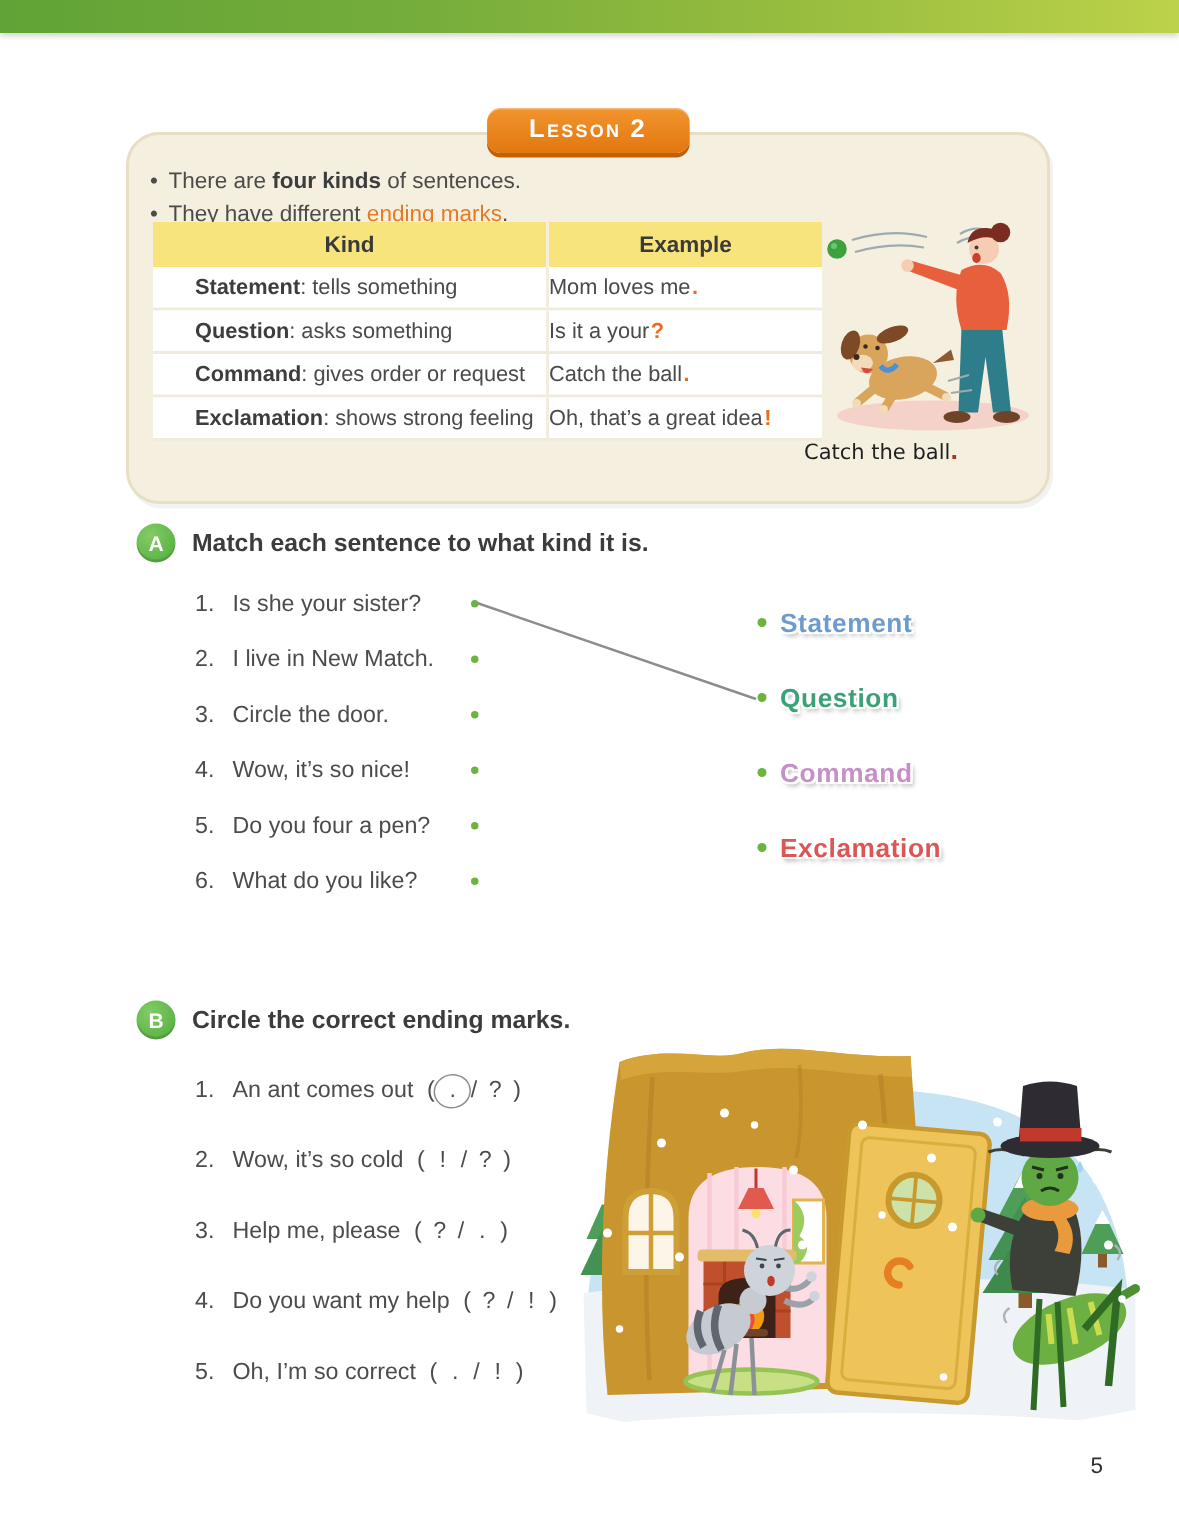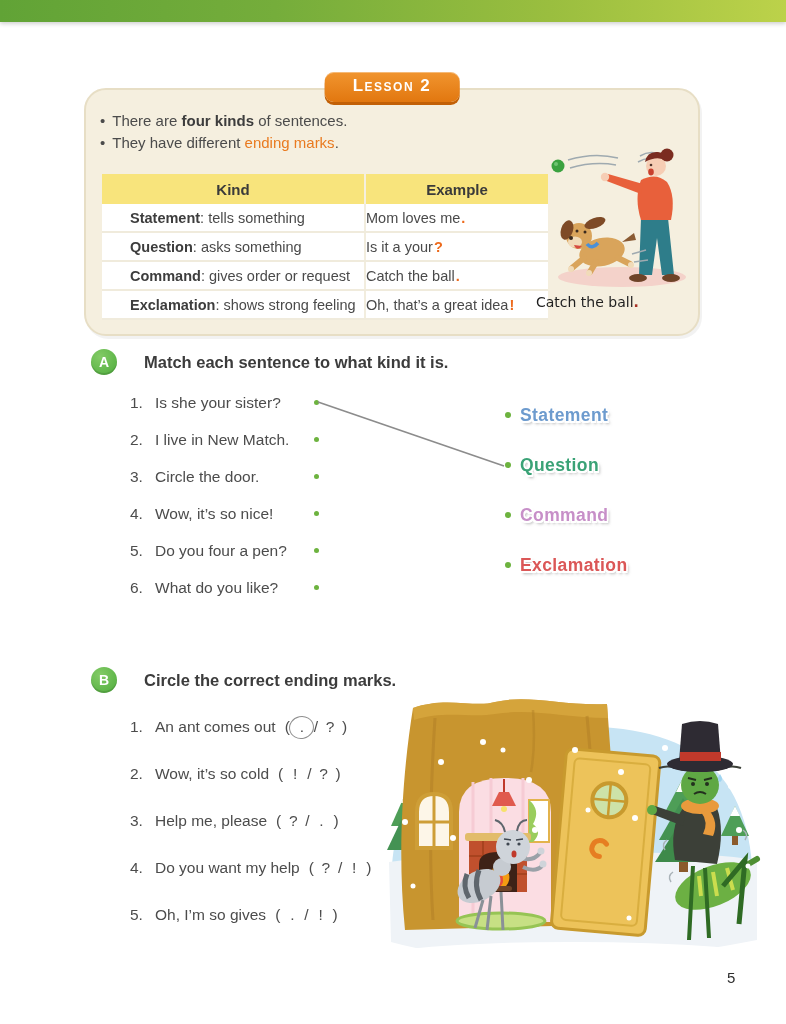--- a/index.html
+++ b/index.html
@@ -27,21 +27,21 @@
     letter-spacing:1.5px; padding:4px 28px 6px; border-radius:9px;
     box-shadow:0 3px 0 #c26006, inset 0 1px 0 rgba(255,255,255,0.35);
     white-space:nowrap;
   }
   .bullets { padding:20px 0 0 14px; }
   .bullet { font-size:15px; line-height:22px; color:#4b4b4b; }
   .bullet .dot-glyph { margin-right:7px; }
   .b-bold { font-weight:bold; color:#3d3d3d; }
   .b-accent { color:#e97a1f; }
   
-  .ref-table { position:absolute; left:16px; top:84px; width:446px; font-size:14.5px; }
+  .ref-table { position:absolute; left:16px; top:58px; width:446px; font-size:14.5px; }
   .t-head { display:flex; height:30px; background:#f8e47c; }
   .t-h { display:flex; align-items:center; justify-content:center; font-weight:bold; color:#3a3a3a; font-size:15px; }
   .t-h-kind { width:264px; border-right:2px solid #f5efdf; }
   .t-h-ex { flex:1; }
   .t-row { display:flex; height:29px; background:#ffffff; border-bottom:2px solid #f0ebdc; }
   .t-kind { width:264px; display:flex; align-items:center; padding-left:28px; border-right:2px solid #f2edde; color:#4a4a4a; }
   .t-ex { flex:1; display:flex; align-items:center; color:#4a4a4a; }
   .t-mark { color:#ed6a1c; font-weight:bold; margin-left:1px; }
   
   .figure1 { position:absolute; left:458px; top:56px; width:152px; height:150px; }
@@ -51,21 +51,21 @@
   
   .sec-badge {
     position:absolute; width:26px; height:26px; border-radius:50%;
     background:radial-gradient(circle at 35% 30%, #83cb66, #4eac3c);
     color:#fff; font-weight:bold; font-size:14px;
     display:flex; align-items:center; justify-content:center;
     box-shadow:inset 0 -2px 0 rgba(0,0,0,0.12);
   }
   #badge-a { left:91px; top:349px; }
   #badge-b { left:91px; top:667px; }
-  .sec-title { position:absolute; font-size:16.5px; font-weight:bold; color:#3c3c3c;margin-left:16px; }
+  .sec-title { position:absolute; font-size:16.5px; font-weight:bold; color:#3c3c3c; }
   #title-a { left:128px; top:353px; }
   #title-b { left:128px; top:671px; }
   
   .a-list { position:absolute; left:130px; top:384px; width:270px; }
   .a-row { position:relative; height:37px; display:flex; align-items:center; font-size:15.5px; color:#4c4c4c; }
   .a-num { width:25px; }
   .a-dot { position:absolute; left:184px; width:5px; height:5px; background:#6db33f; border-radius:50%; }
   .kind-list { position:absolute; left:505px; top:390px; }
   .kind-row { height:50px; display:flex; align-items:center; }
   .kind-dot { width:6px; height:6px; border-radius:50%; background:#6db33f; margin-right:9px; flex:none; }
@@ -303,21 +303,21 @@
     <span class="opts">
         <span class="paren">(</span>
         <span class="mk">?</span>
         <span class="paren">/</span>
         <span class="mk">!</span>
         <span class="paren">)</span>
       </span>
   </div>
   <div class="b-row">
     <span class="b-num">5.</span>
-      <span>Oh, I’m so gives</span>
+      <span>Oh, I’m so correct</span>
     <span class="opts">
         <span class="paren">(</span>
         <span class="mk">.</span>
         <span class="paren">/</span>
         <span class="mk">!</span>
         <span class="paren">)</span>
       </span>
   </div>
 </div>
 

